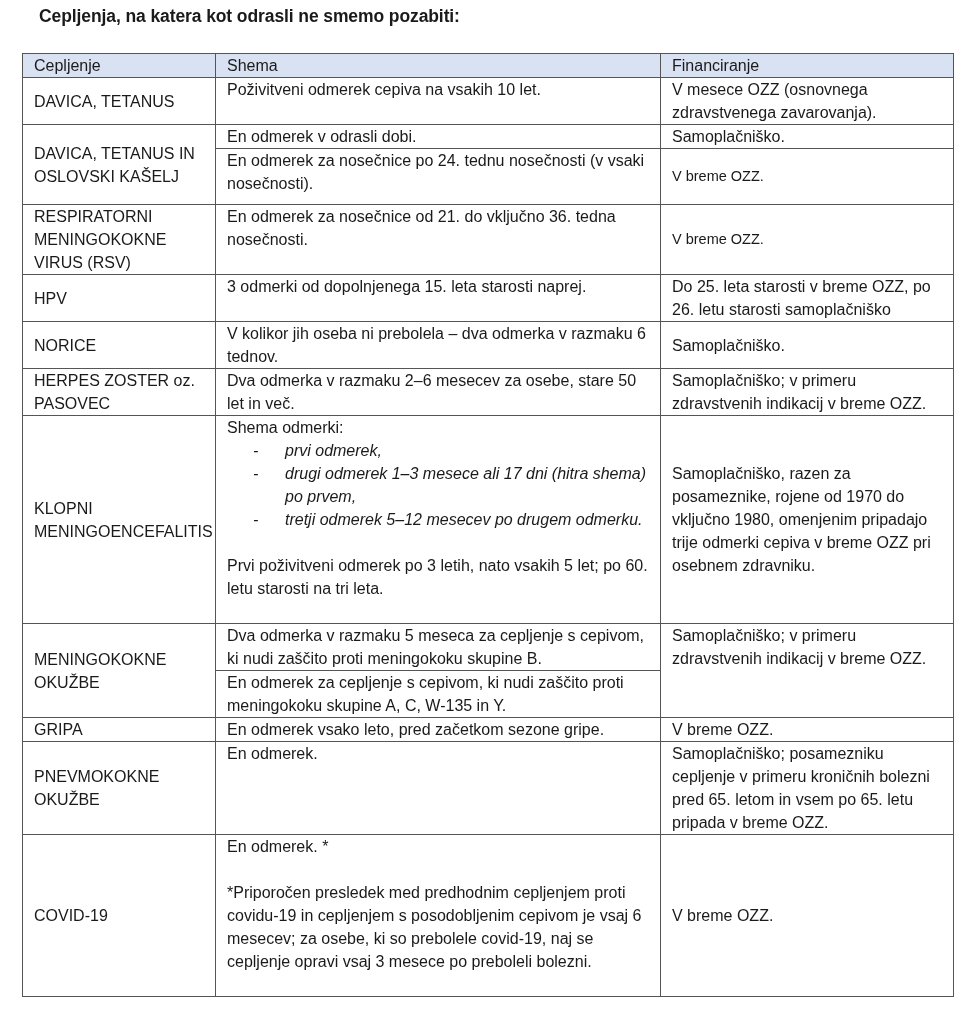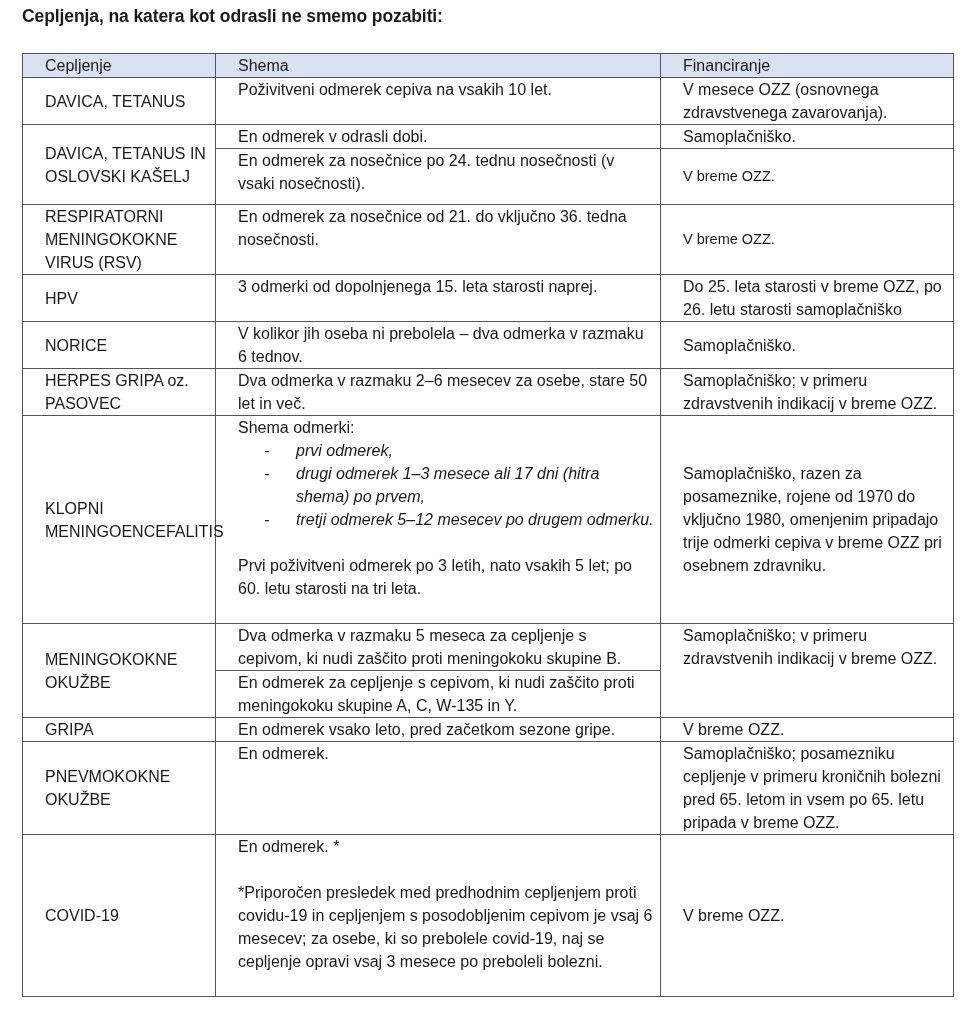--- a/index.html
+++ b/index.html
@@ -2,34 +2,34 @@
 <html><head>
 <meta charset="utf-8">
 <style>
   html, body { margin: 0; padding: 0; background: #ffffff; }
   body {
     width: 965px; height: 1024px; overflow: hidden; position: relative;
     font-family: "Liberation Sans", "DejaVu Sans", sans-serif;
     color: #1a1a1a;
   }
   .title {
-    position: absolute; left: 22px; top: 6px;
+    position: absolute; left: 39px; top: 6px;
     font-weight: bold; font-size: 17.5px; letter-spacing: -0.1px;
   }
   table.vt {
     position: absolute; left: 22px; top: 53px;
     width: 931px; border-collapse: collapse; table-layout: fixed;
     font-size: 16px; line-height: 23px;
   }
   table.vt col.c1 { width: 193px; }
   table.vt col.c2 { width: 445px; }
   table.vt col.c3 { width: 293px; }
   table.vt td, table.vt th {
     border: 1px solid #555555;
-    padding: 0 6px 0 22px;
+    padding: 0 6px 0 11px;
     text-align: left; font-weight: normal;
     vertical-align: top;
     margin-top: 40px;
   }
   table.vt th { background: #d9e2f3; height: 23px; line-height: 23px; vertical-align: middle; }
   table.vt td.mid { vertical-align: middle; }
   table.vt td.name { vertical-align: middle; }
   .sub { font-size: 14.5px; }
   ul.dash { list-style: none; margin: 0; padding: 0 0 0 26px; font-style: italic; }
   ul.dash li { position: relative; padding-left: 32px; }
@@ -90,21 +90,21 @@
       <td>Do 25. leta starosti v breme OZZ, po 26. letu starosti samoplačniško</td>
     </tr>
 
     <tr>
       <td class="name">NORICE</td>
       <td>V kolikor jih oseba ni prebolela – dva odmerka v razmaku 6 tednov.</td>
       <td class="mid">Samoplačniško.</td>
     </tr>
 
     <tr>
-      <td>HERPES GRIPA oz. PASOVEC</td>
+      <td>HERPES ZOSTER oz. PASOVEC</td>
       <td>Dva odmerka v razmaku 2–6 mesecev za osebe, stare 50 let in več.</td>
       <td>Samoplačniško; v primeru zdravstvenih indikacij v breme OZZ.</td>
     </tr>
 
     <tr class="r-kme">
       <td class="name">KLOPNI MENINGOENCEFALITIS</td>
       <td>
         <div>Shema odmerki:</div>
         <ul class="dash">
           <li>prvi odmerek,</li>

